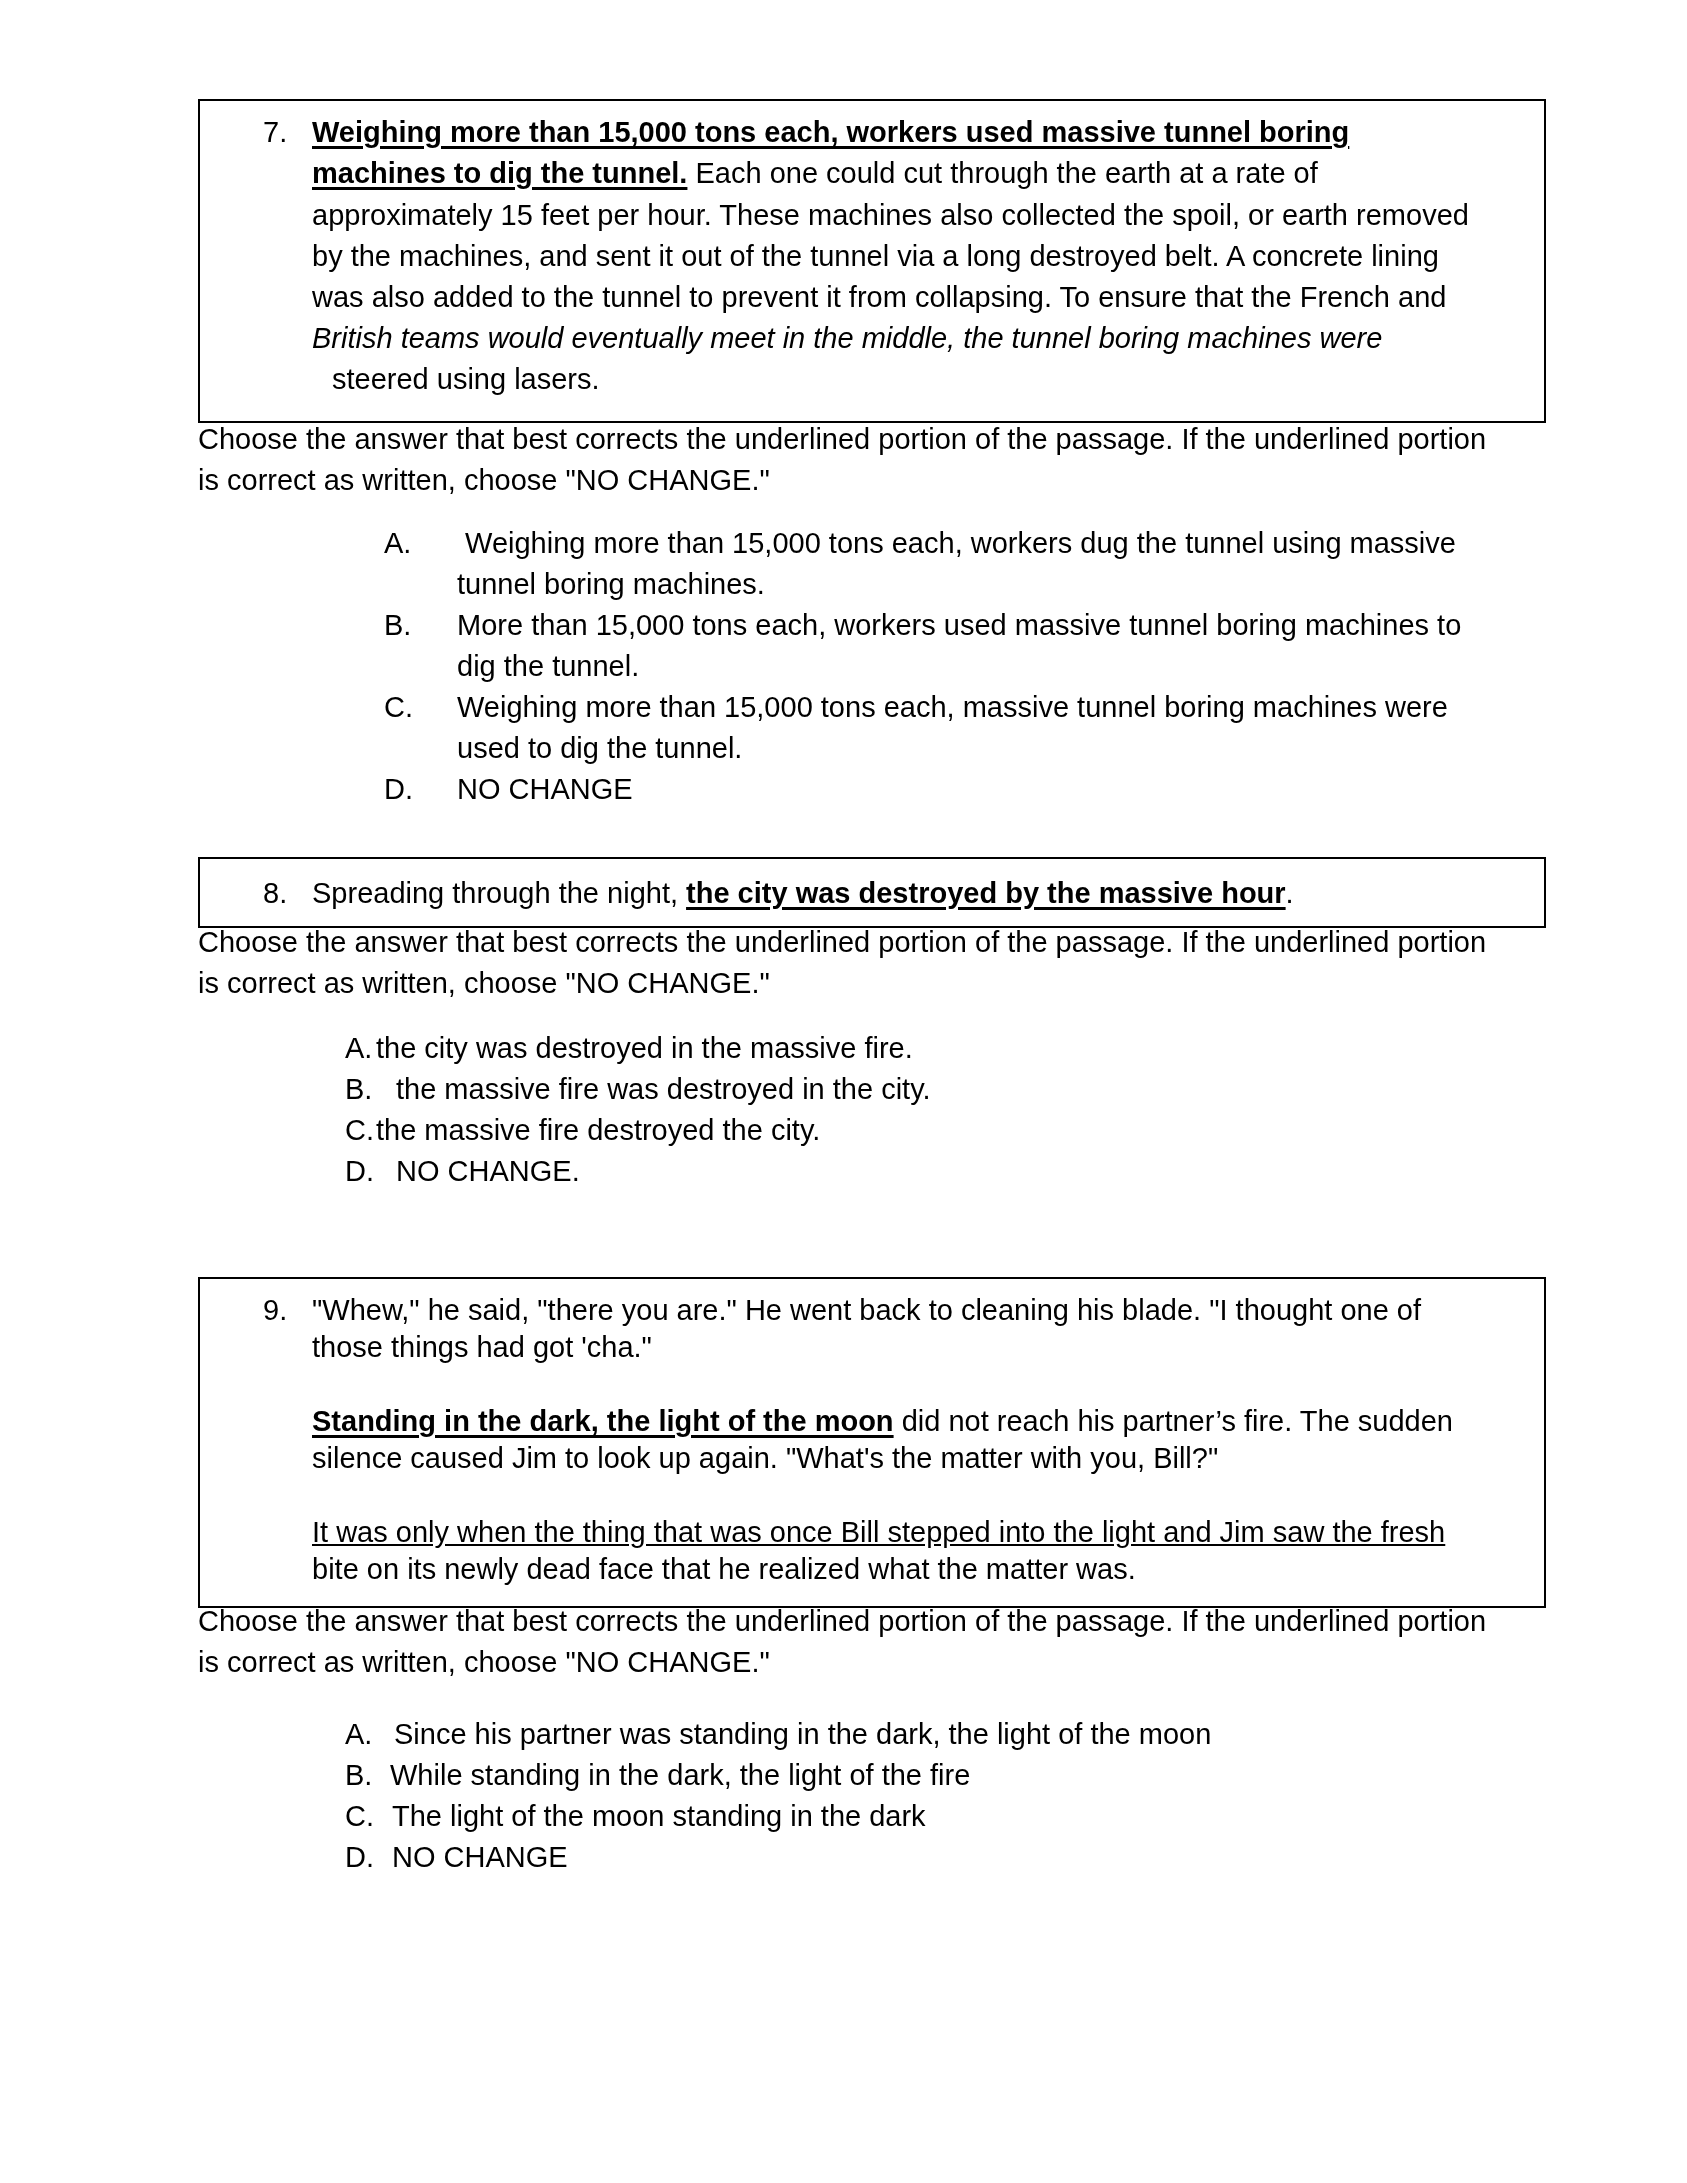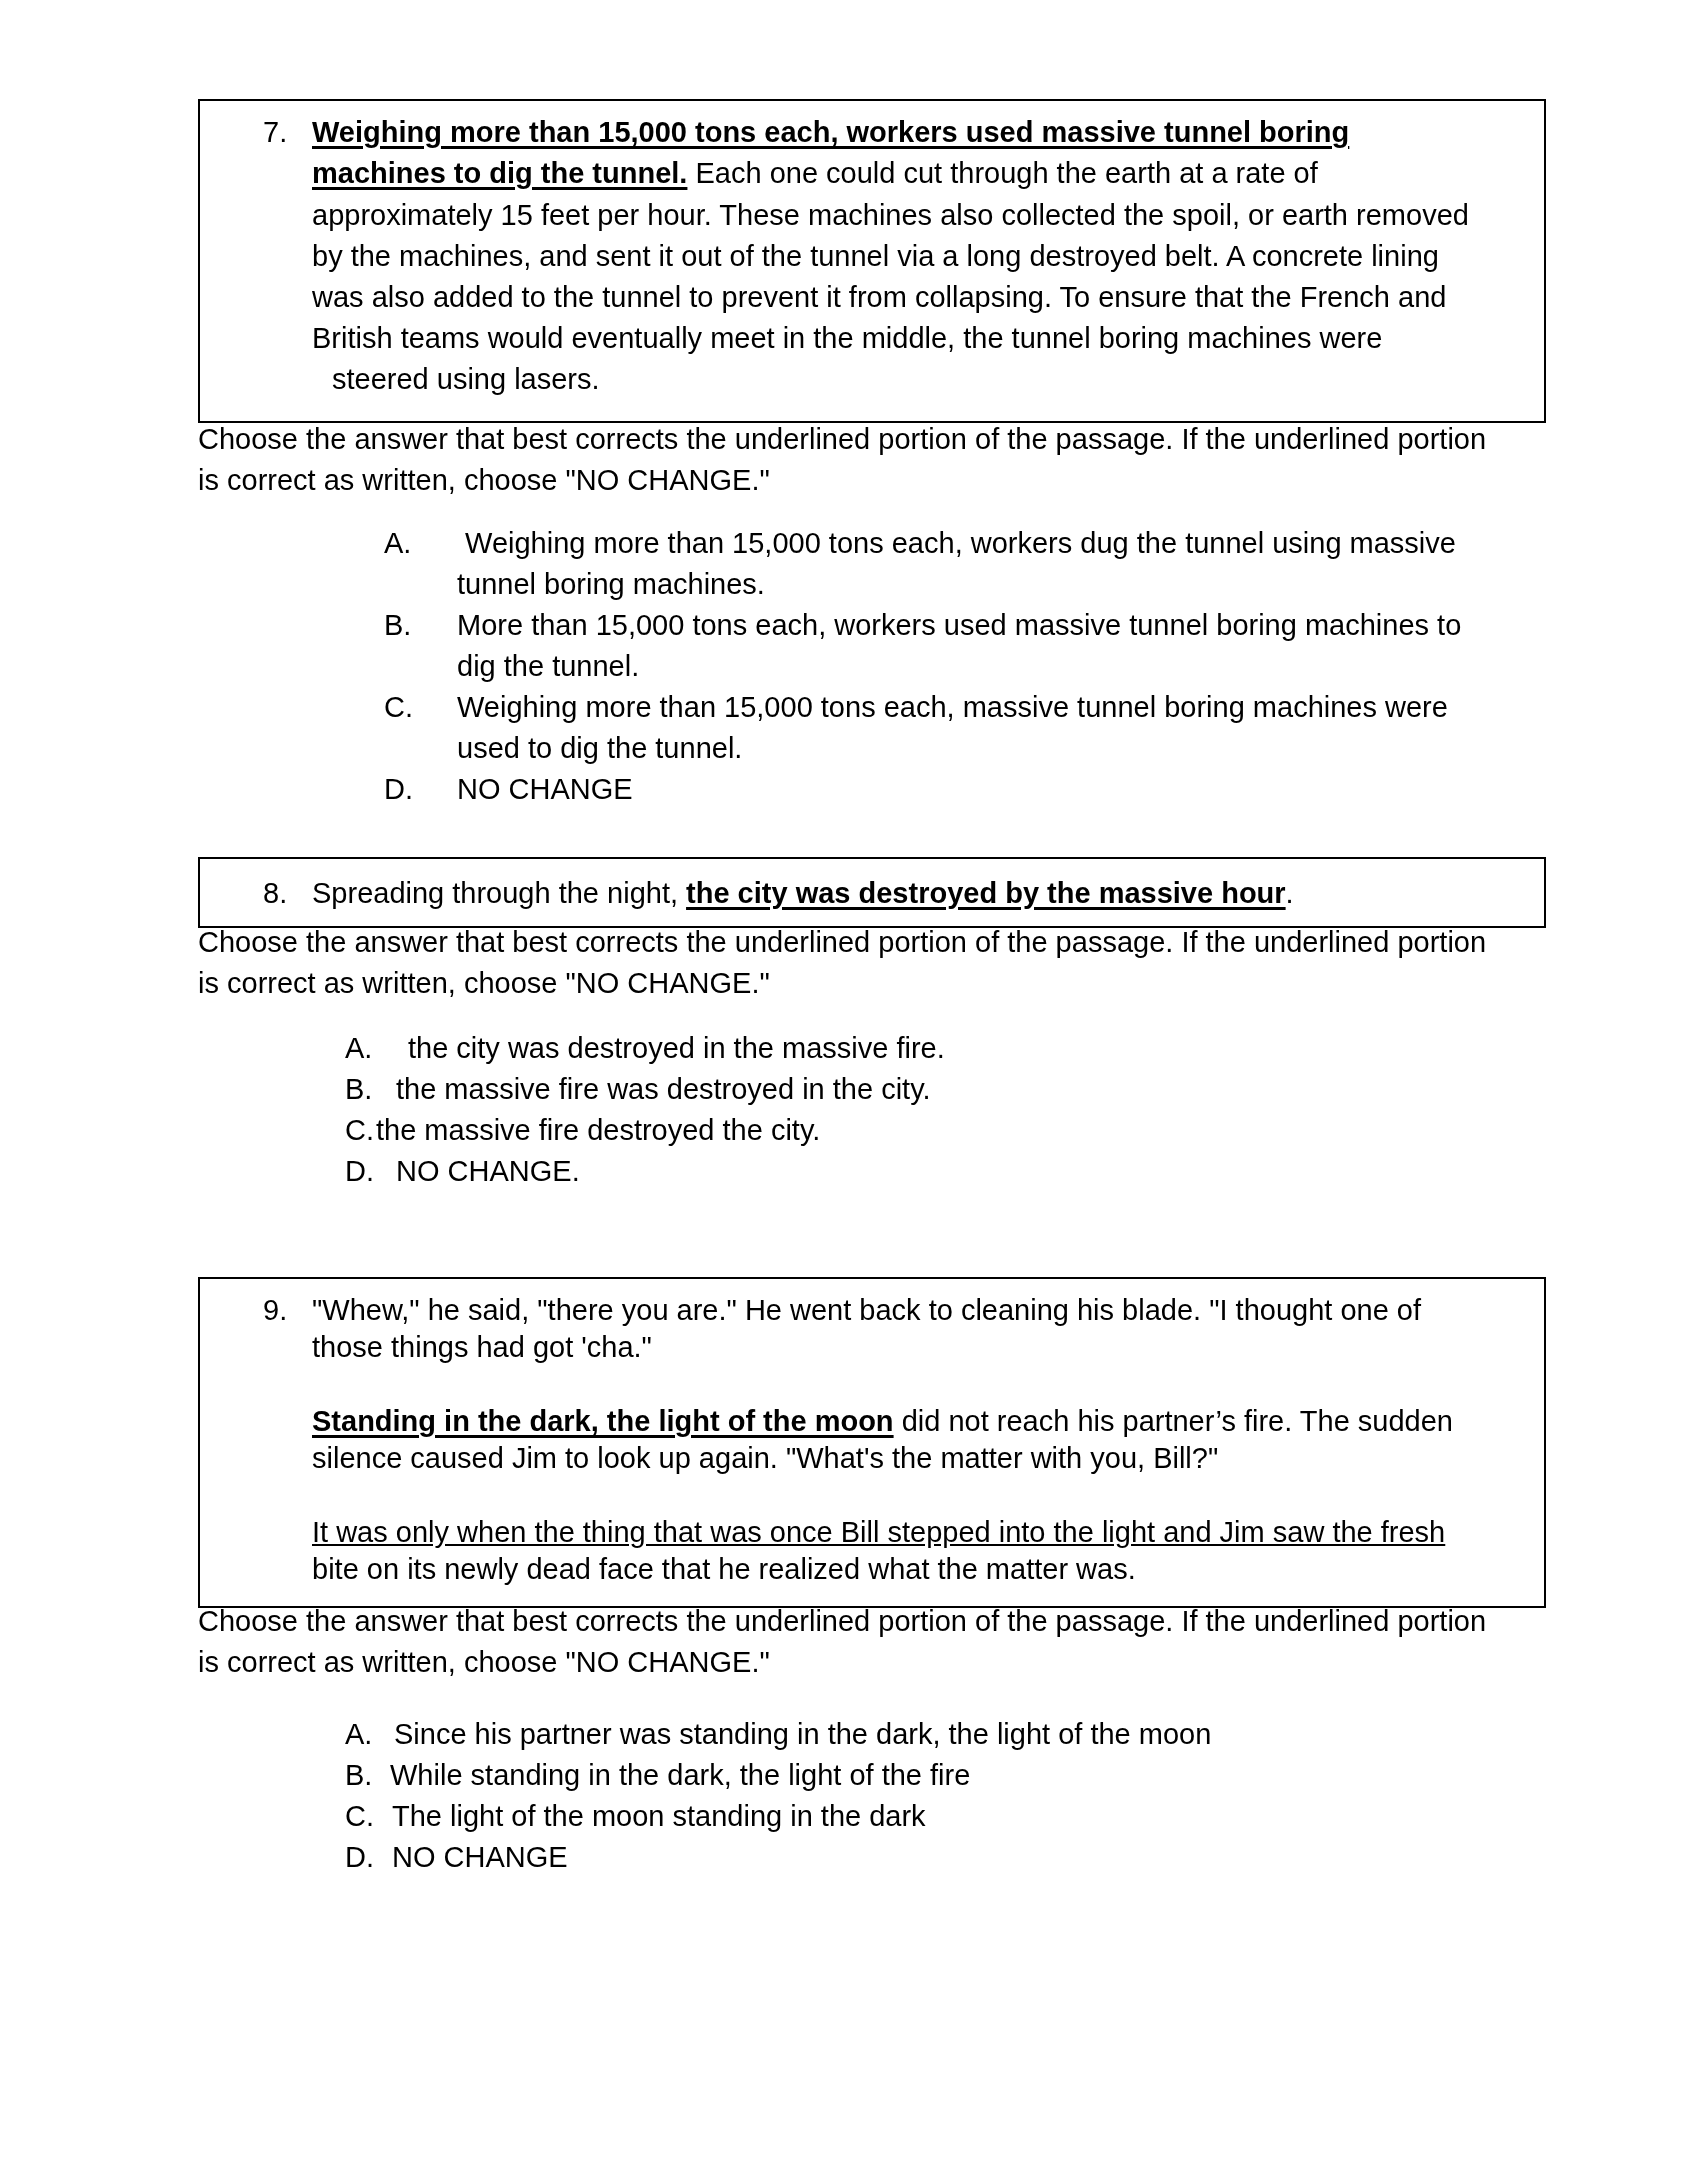--- a/index.html
+++ b/index.html
@@ -16,21 +16,21 @@
 <div class="line" style="left:263px; top:112px;">7.</div>
 <div class="line" style="left:312px; top:112px;">
   <span class="u">Weighing more than 15,000 tons each, workers used massive tunnel boring</span>
 </div>
 <div class="line" style="left:312px; top:153px;">
   <span class="u">machines to dig the tunnel.</span><span> Each one could cut through the earth at a rate of</span>
 </div>
 <div class="line" style="left:312px; top:195px;">approximately 15 feet per hour. These machines also collected the spoil, or earth removed</div>
 <div class="line" style="left:312px; top:236px;">by the machines, and sent it out of the tunnel via a long destroyed belt. A concrete lining</div>
 <div class="line" style="left:312px; top:277px;">was also added to the tunnel to prevent it from collapsing. To ensure that the French and</div>
-<div class="line" style="left:312px; top:318px;">British teams would eventually meet in the middle, the tunnel boring machines were</div>
+<div class="line" style="left:312px; top:318px;font-style:italic;">British teams would eventually meet in the middle, the tunnel boring machines were</div>
 <div class="line" style="left:312px; top:359px;margin-left:20px;">steered using lasers.</div>
 
 <div class="line" style="left:198px; top:419px;">Choose the answer that best corrects the underlined portion of the passage. If the underlined portion</div>
 <div class="line" style="left:198px; top:460px;">is correct as written, choose "NO CHANGE."</div>
 
 <div>
   <div class="line" style="left:384px; top:523px;">A.</div>
   <div class="line" style="left:457px; top:523px; white-space:pre;"> Weighing more than 15,000 tons each, workers dug the tunnel using massive</div>
   <div class="line" style="left:457px; top:564px;">tunnel boring machines.</div>
 
@@ -50,21 +50,21 @@
 <div class="line" style="left:263px; top:873px;">8.</div>
 <div class="line" style="left:312px; top:873px;">
   <span style="white-space:pre;">Spreading through the night, </span><span class="u">the city was destroyed by the massive hour</span><span>.</span>
 </div>
 
 <div class="line" style="left:198px; top:922px;">Choose the answer that best corrects the underlined portion of the passage. If the underlined portion</div>
 <div class="line" style="left:198px; top:963px;">is correct as written, choose "NO CHANGE."</div>
 
 <div>
   <div class="line" style="left:345px; top:1028px;">A.</div>
-  <div class="line" style="left:408px; top:1028px;">the city was destroyed in the massive fire.</div>
+  <div class="line" style="left:376px; top:1028px;">the city was destroyed in the massive fire.</div>
   <div class="line" style="left:345px; top:1069px;">B.</div>
   <div class="line" style="left:396px; top:1069px;">the massive fire was destroyed in the city.</div>
   <div class="line" style="left:345px; top:1110px;">C.</div>
   <div class="line" style="left:376px; top:1110px;">the massive fire destroyed the city.</div>
   <div class="line" style="left:345px; top:1151px;">D.</div>
   <div class="line" style="left:396px; top:1151px;">NO CHANGE.</div>
 </div>
 
 <div class="box" style="top:1277px; height:331px;"></div>
 <div class="line" style="left:263px; top:1290px;">9.</div>

